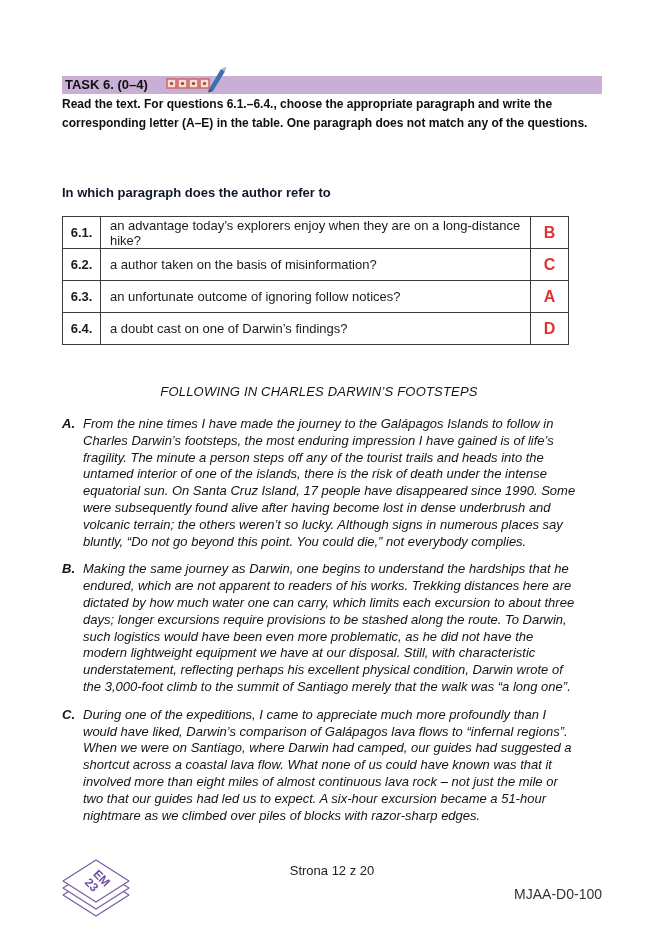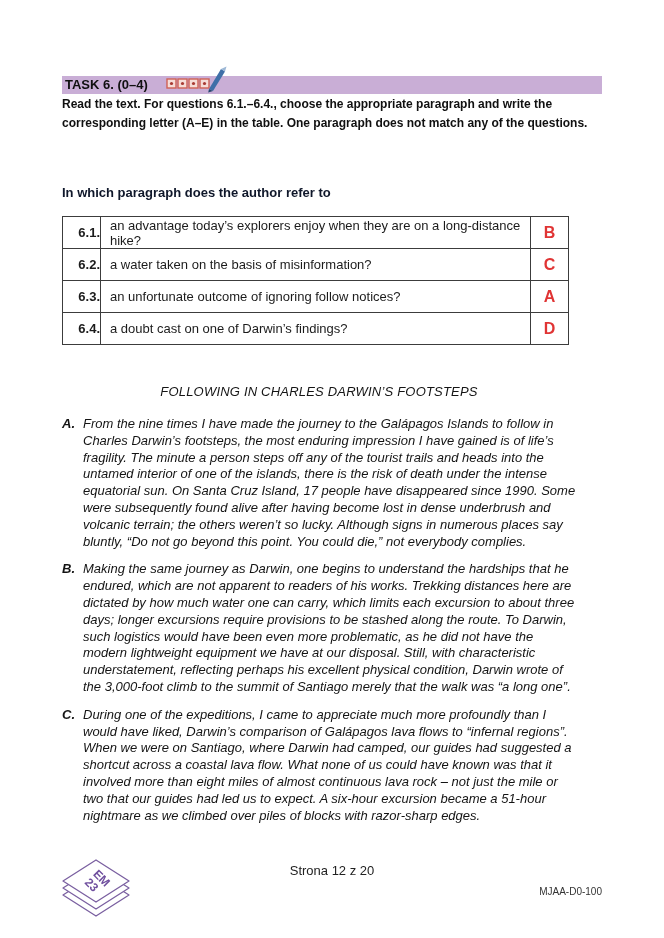--- a/index.html
+++ b/index.html
@@ -39,21 +39,21 @@
     position:absolute; left:62px; top:216px; width:507px;
     border-collapse:collapse;
   }
   .answer-table td {
     border:1px solid #3c3c3c;
     height:32px;
     font-size:13px;
     vertical-align:middle;
     background:#ffffff;
   }
-  td.cell-num { width:38px; text-align:right; font-weight:bold; }
+  td.cell-num { width:38px; text-align:center; font-weight:bold; }
   td.cell-question { padding-left:9px; }
   td.cell-answer {
     width:38px; text-align:center;
     color:#e03434; font-weight:bold; font-size:16px;
   }
   
   .reading {
     position:absolute; left:62px; top:384px; width:514px;font-style:italic;
   }
   .reading-title {
@@ -67,21 +67,21 @@
   .para-letter { width:21px; flex:0 0 21px; font-weight:bold; }
   .para-text  { flex:1; text-align:left; }
   
   .footer-logo { position:absolute; left:56px; top:856px; width:80px; height:68px; }
   .footer-page {
     position:absolute; left:0; top:863px; width:664px;
     text-align:center; font-size:13px; color:#222222;
   }
   .footer-code {
     position:absolute; right:62px; top:886px;
-    font-size:10px; color:#333333;
+    font-size:14px; color:#333333;
   }
 </style>
 </head>
 <body>
 
 <div class="page">
 
   <div class="task-bar">
     <span class="task-label">TASK 6. (0–4)</span>
     <span class="task-icon">
@@ -112,21 +112,21 @@
 
   <table class="answer-table">
     <tbody>
       <tr>
         <td class="cell-num">6.1.</td>
         <td class="cell-question">an advantage today’s explorers enjoy when they are on a long-distance hike?</td>
         <td class="cell-answer">B</td>
       </tr>
       <tr>
         <td class="cell-num">6.2.</td>
-        <td class="cell-question">a water taken on the basis of misinformation?</td>
+        <td class="cell-question">a author taken on the basis of misinformation?</td>
         <td class="cell-answer">C</td>
       </tr>
       <tr>
         <td class="cell-num">6.3.</td>
         <td class="cell-question">an unfortunate outcome of ignoring follow notices?</td>
         <td class="cell-answer">A</td>
       </tr>
       <tr>
         <td class="cell-num">6.4.</td>
         <td class="cell-question">a doubt cast on one of Darwin’s findings?</td>

